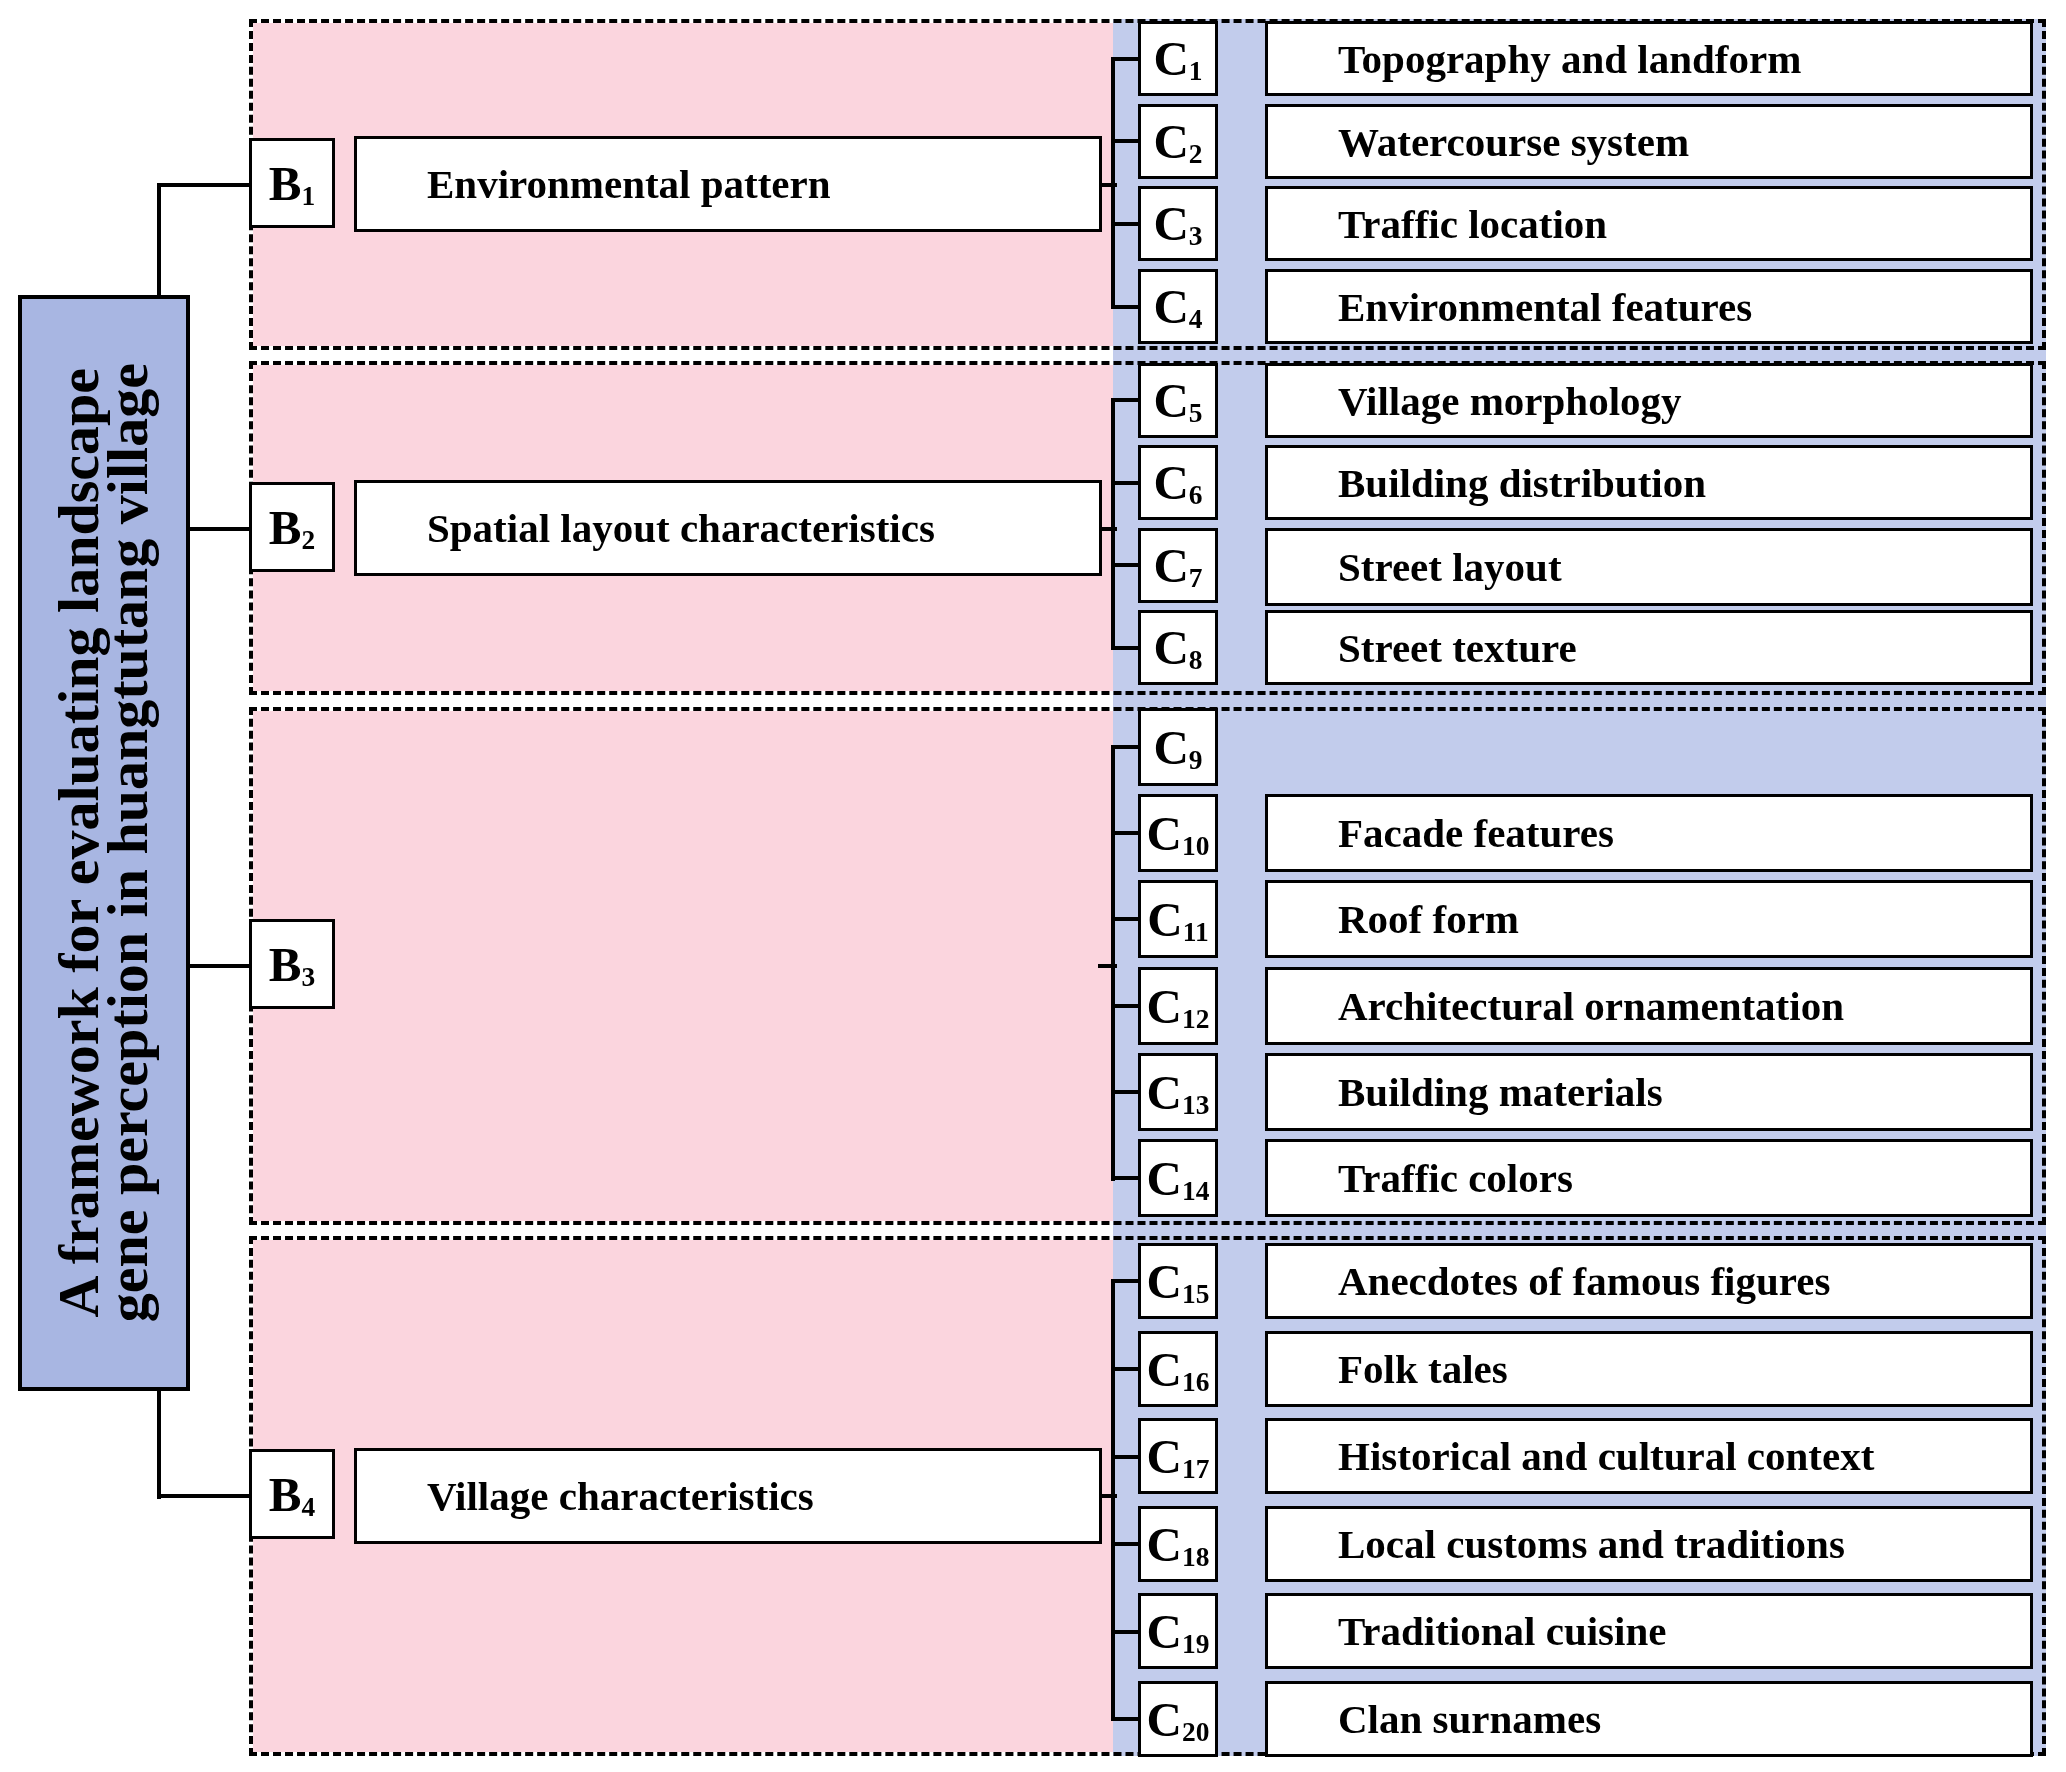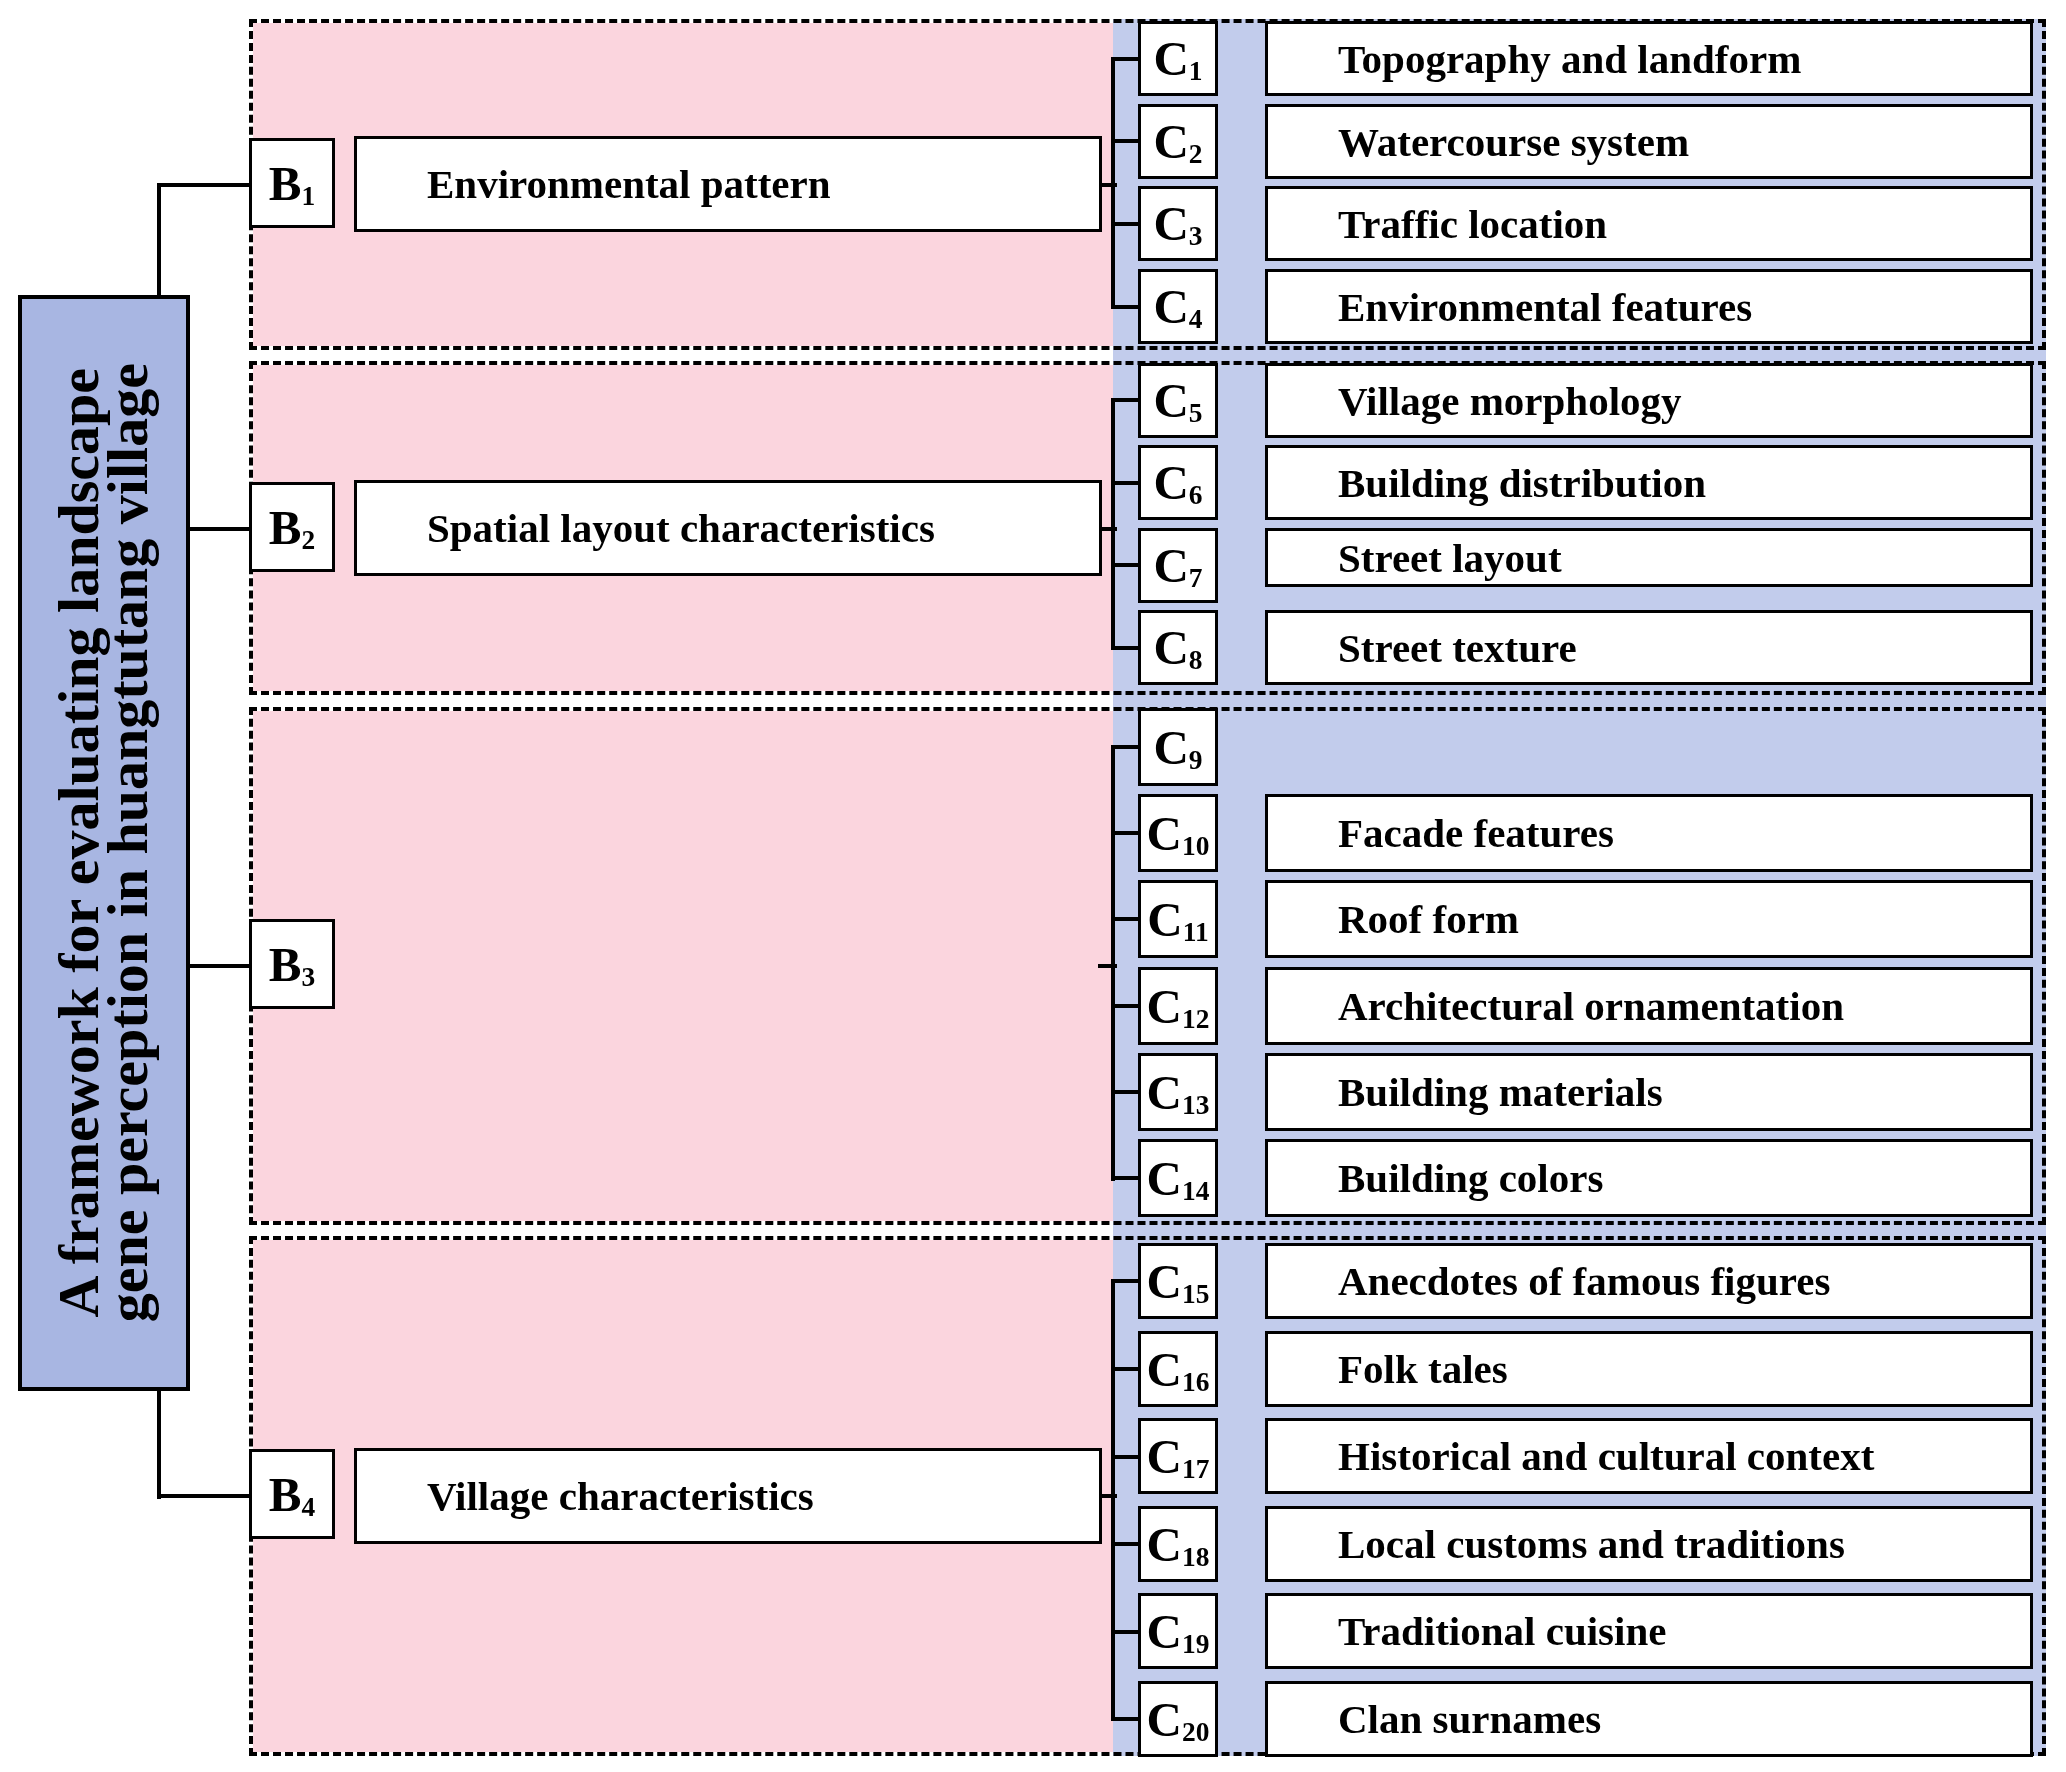--- a/index.html
+++ b/index.html
@@ -163,21 +163,21 @@
   <div class="whitebox codebox cl" style="top:445px;height:75px">
     <span class="code"><span>C</span><span class="sub">6</span></span>
   </div>
   <div class="whitebox textbox ct" style="top:445px;height:75px">
     <span>Building distribution</span>
   </div>
 
   <div class="whitebox codebox cl" style="top:528px;height:75px">
     <span class="code"><span>C</span><span class="sub">7</span></span>
   </div>
-  <div class="whitebox textbox ct" style="top:528px;height:59px">
+  <div class="whitebox textbox ct" style="top:528px;height:78px">
     <span>Street layout</span>
   </div>
 
   <div class="whitebox codebox cl" style="top:610px;height:75px">
     <span class="code"><span>C</span><span class="sub">8</span></span>
   </div>
   <div class="whitebox textbox ct" style="top:610px;height:75px">
     <span>Street texture</span>
   </div>
 
@@ -210,21 +210,21 @@
     <span class="code"><span>C</span><span class="sub">13</span></span>
   </div>
   <div class="whitebox textbox ct" style="top:1053px;height:78px">
     <span>Building materials</span>
   </div>
 
   <div class="whitebox codebox cl" style="top:1139px;height:78px">
     <span class="code"><span>C</span><span class="sub">14</span></span>
   </div>
   <div class="whitebox textbox ct" style="top:1139px;height:78px">
-    <span>Building colors</span>
+    <span>Traffic colors</span>
   </div>
 
   <div class="whitebox codebox cl" style="top:1243px;height:76px">
     <span class="code"><span>C</span><span class="sub">15</span></span>
   </div>
   <div class="whitebox textbox ct" style="top:1243px;height:76px">
     <span>Anecdotes of famous figures</span>
   </div>
 
   <div class="whitebox codebox cl" style="top:1331px;height:76px">

